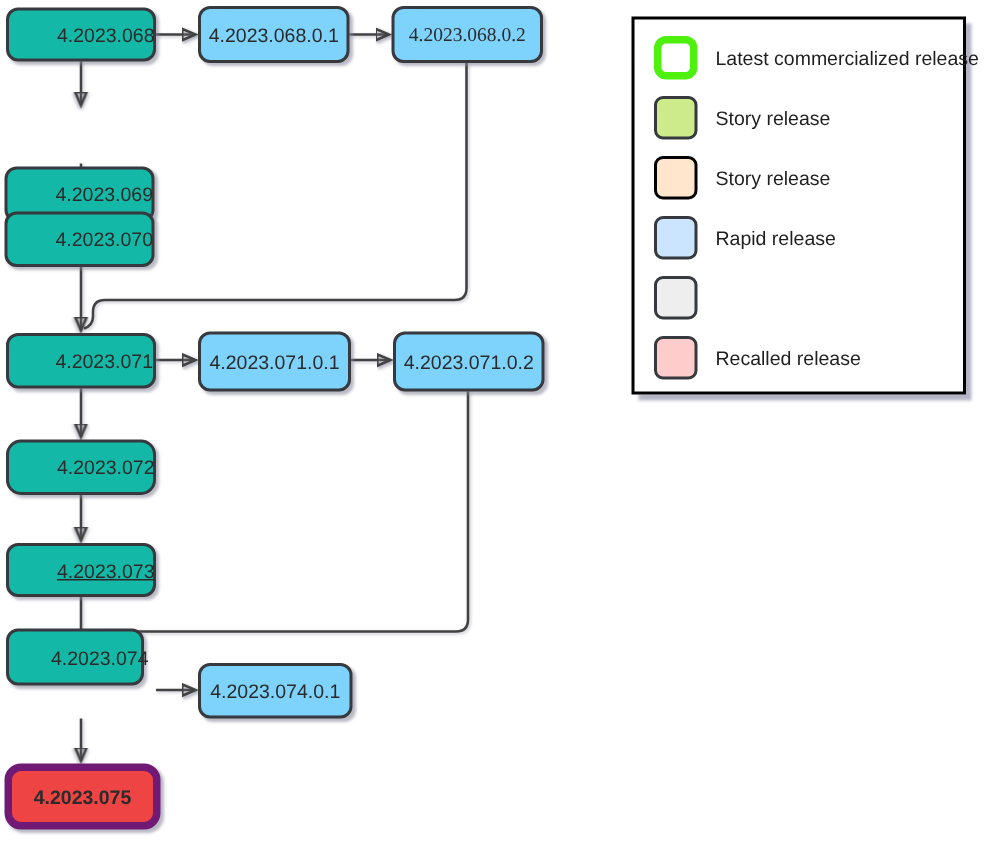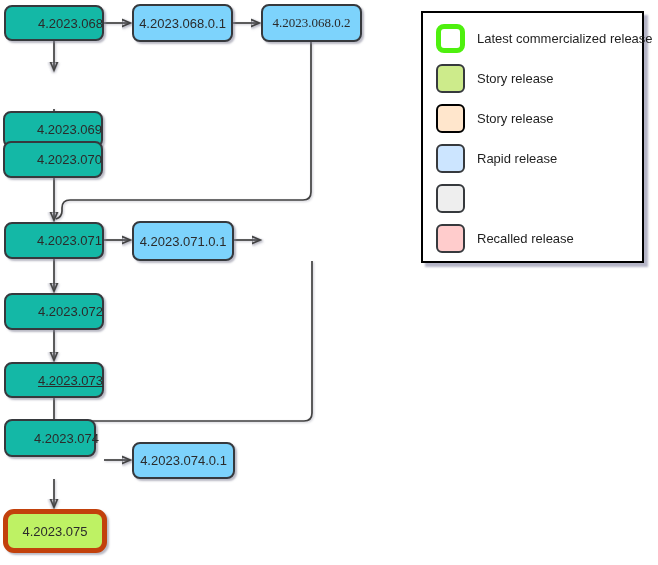--- a/index.html
+++ b/index.html
@@ -36,23 +36,24 @@
     border-radius: 8px;
     border: 2px solid #36393d;
     font-size: 13px;
     color: #2b2b2b;
     box-shadow: 2px 2px 2px rgba(130,130,150,0.55);
     white-space: nowrap;
   }
   .node.story  { background: #14b8a6; padding-left: 33px; }
   .node.rapid  { background: #7dd3fc; }
   .node.latest {
-    background: #bef264;
-    border: 5px solid #c2410c;
+    background: #ef4444;
+    border: 5px solid #701a75;
     border-radius: 11px;
+    font-weight: bold;
   }
   .legend {
     position: absolute;
     left: 421px;
     top: 11px;
     width: 223px;
     height: 252px;
     box-sizing: border-box;
     background: #ffffff;
     border: 2px solid #000000;
@@ -134,22 +135,25 @@
   <div class="node story" style="left:3px;top:141px;width:100px;height:37px;">
       <span>4.2023.070</span>
     </div>
 
   <div class="node story" style="left:4px;top:222px;width:100px;height:37px;justify-content:flex-end;">
       <span>4.2023.071</span>
     </div>
   <div class="node rapid" style="left:132px;top:221px;width:102px;height:40px;">
       <span>4.2023.071.0.1</span>
     </div>
+  <div class="node rapid" style="left:262px;top:221px;width:101px;height:40px;">
+      <span>4.2023.071.0.2</span>
+    </div>
 
-  <div class="node story" style="left:4px;top:293px;width:100px;height:37px;">
+  <div class="node story" style="left:4px;top:293px;width:100px;height:37px;border-radius:10px;">
       <span>4.2023.072</span>
     </div>
   <div class="node story" style="left:4px;top:362px;width:100px;height:36px;text-decoration:underline;">
       <span>4.2023.073</span>
     </div>
 
   <div class="node story" style="left:4px;top:419px;width:92px;height:38px;">
       <span>4.2023.074</span>
     </div>
   <div class="node rapid" style="left:132px;top:442px;width:103px;height:37px;">

